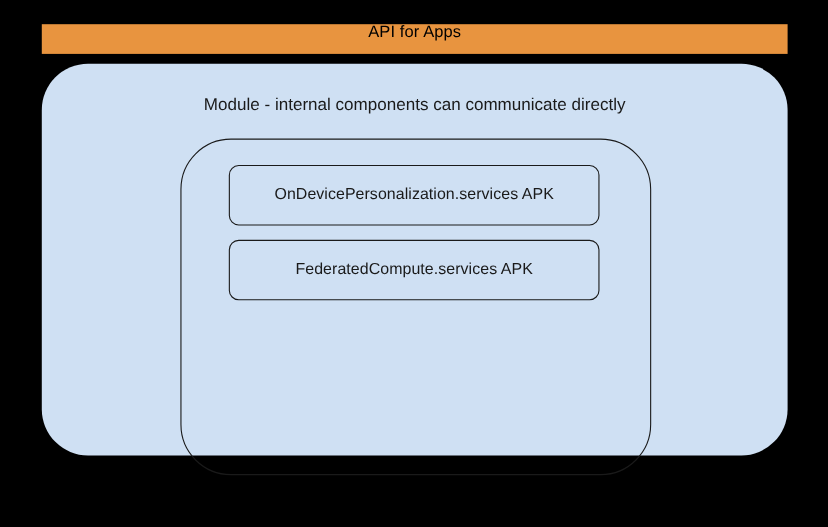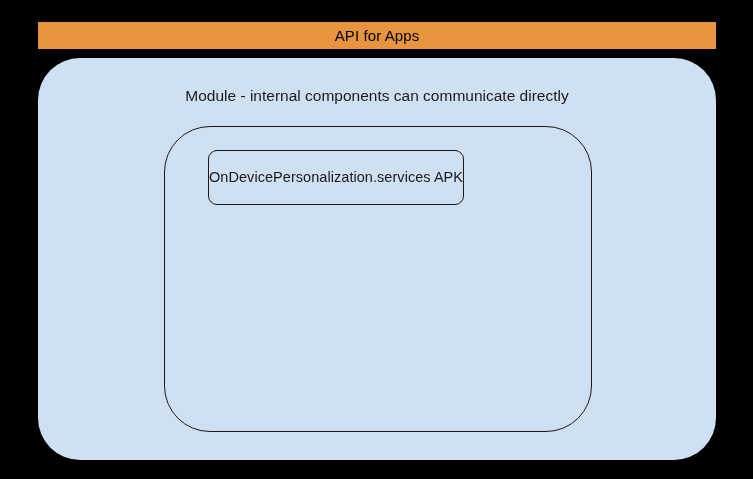--- a/index.html
+++ b/index.html
@@ -26,39 +26,38 @@
 
   
   .api-banner {
     position: absolute;
     left: 38px;
     top: 22px;
     width: 678px;
     height: 27px;
     background: #e8943f;
     display: flex;
-    align-items: center;
     justify-content: center;
     box-sizing: border-box;
   }
   .api-banner-label {
     font-size: 15px;
     color: #000000;
     line-height: 1;
     letter-spacing: 0.1px;
     white-space: nowrap;
   }
 
   
   .module-container {
     position: absolute;
     left: 38px;
     top: 58px;
     width: 678px;
-    height: 402px;
+    height: 356px;
     background: #cfe0f3;
     border-radius: 42px;
     box-sizing: border-box;
   }
 
   .module-caption {
     position: absolute;
     left: 0;
     top: 30px;
     width: 678px;
@@ -82,21 +81,21 @@
     background: transparent;
   }
 
   
   .component-list {
     position: absolute;
     left: 170px;     
     top: 92px;       
     width: 337px;    
     display: flex;
-    flex-direction: row;
+    flex-direction: column;
     gap: 13px;
   }
 
   .component-box {
     height: 55px;
     background: #cfe0f3;
     border: 1.2px solid #1a1a1a;
     border-radius: 9px;
     box-sizing: border-box;
     display: flex;
@@ -126,18 +125,21 @@
     <div class="module-caption">Module - internal components can communicate directly</div>
 
     <div class="inner-group"></div>
 
     <div class="component-list">
 
       <div class="component-box">
         <span class="component-label">OnDevicePersonalization.services APK</span>
       </div>
 
+      <div class="component-box">
+        <span class="component-label">FederatedCompute.services APK</span>
+      </div>
 
 
 
     </div>
   </div>
 </div>
 
 </body></html>

